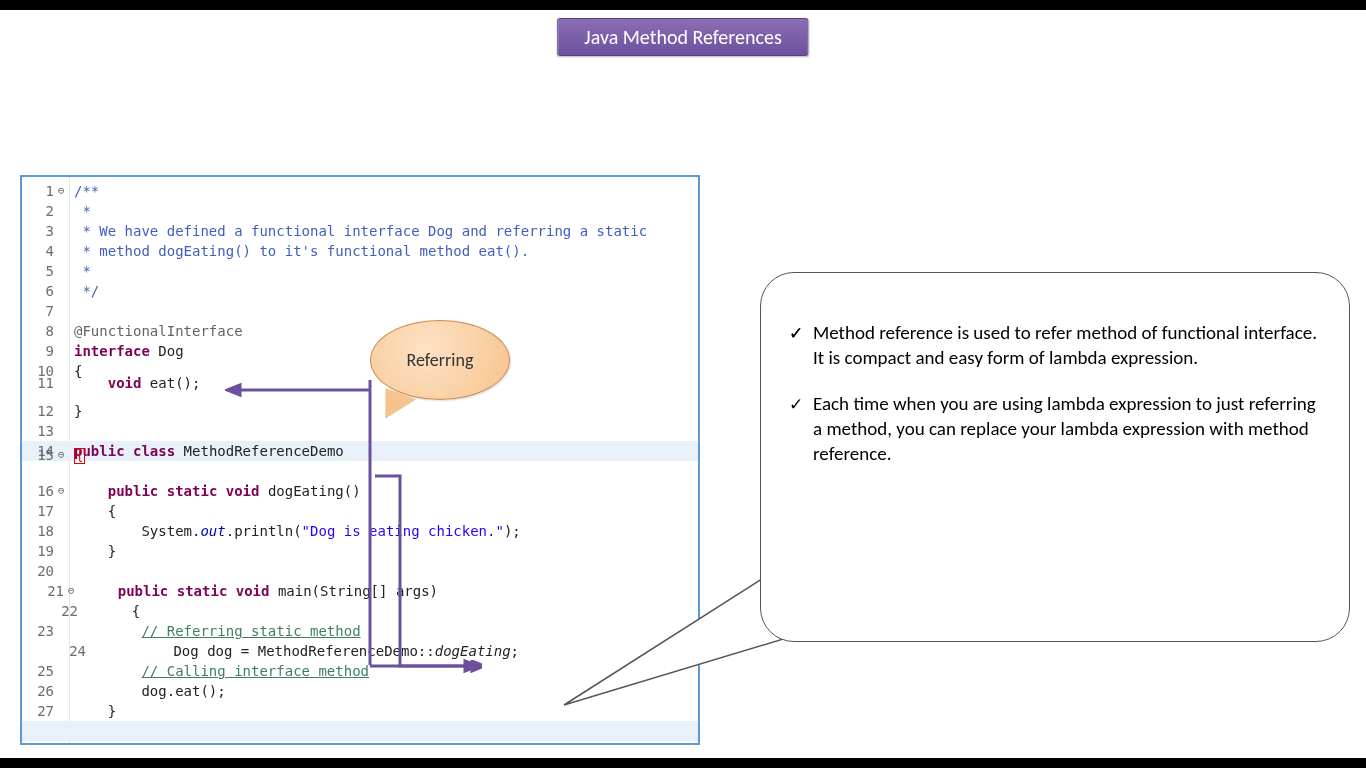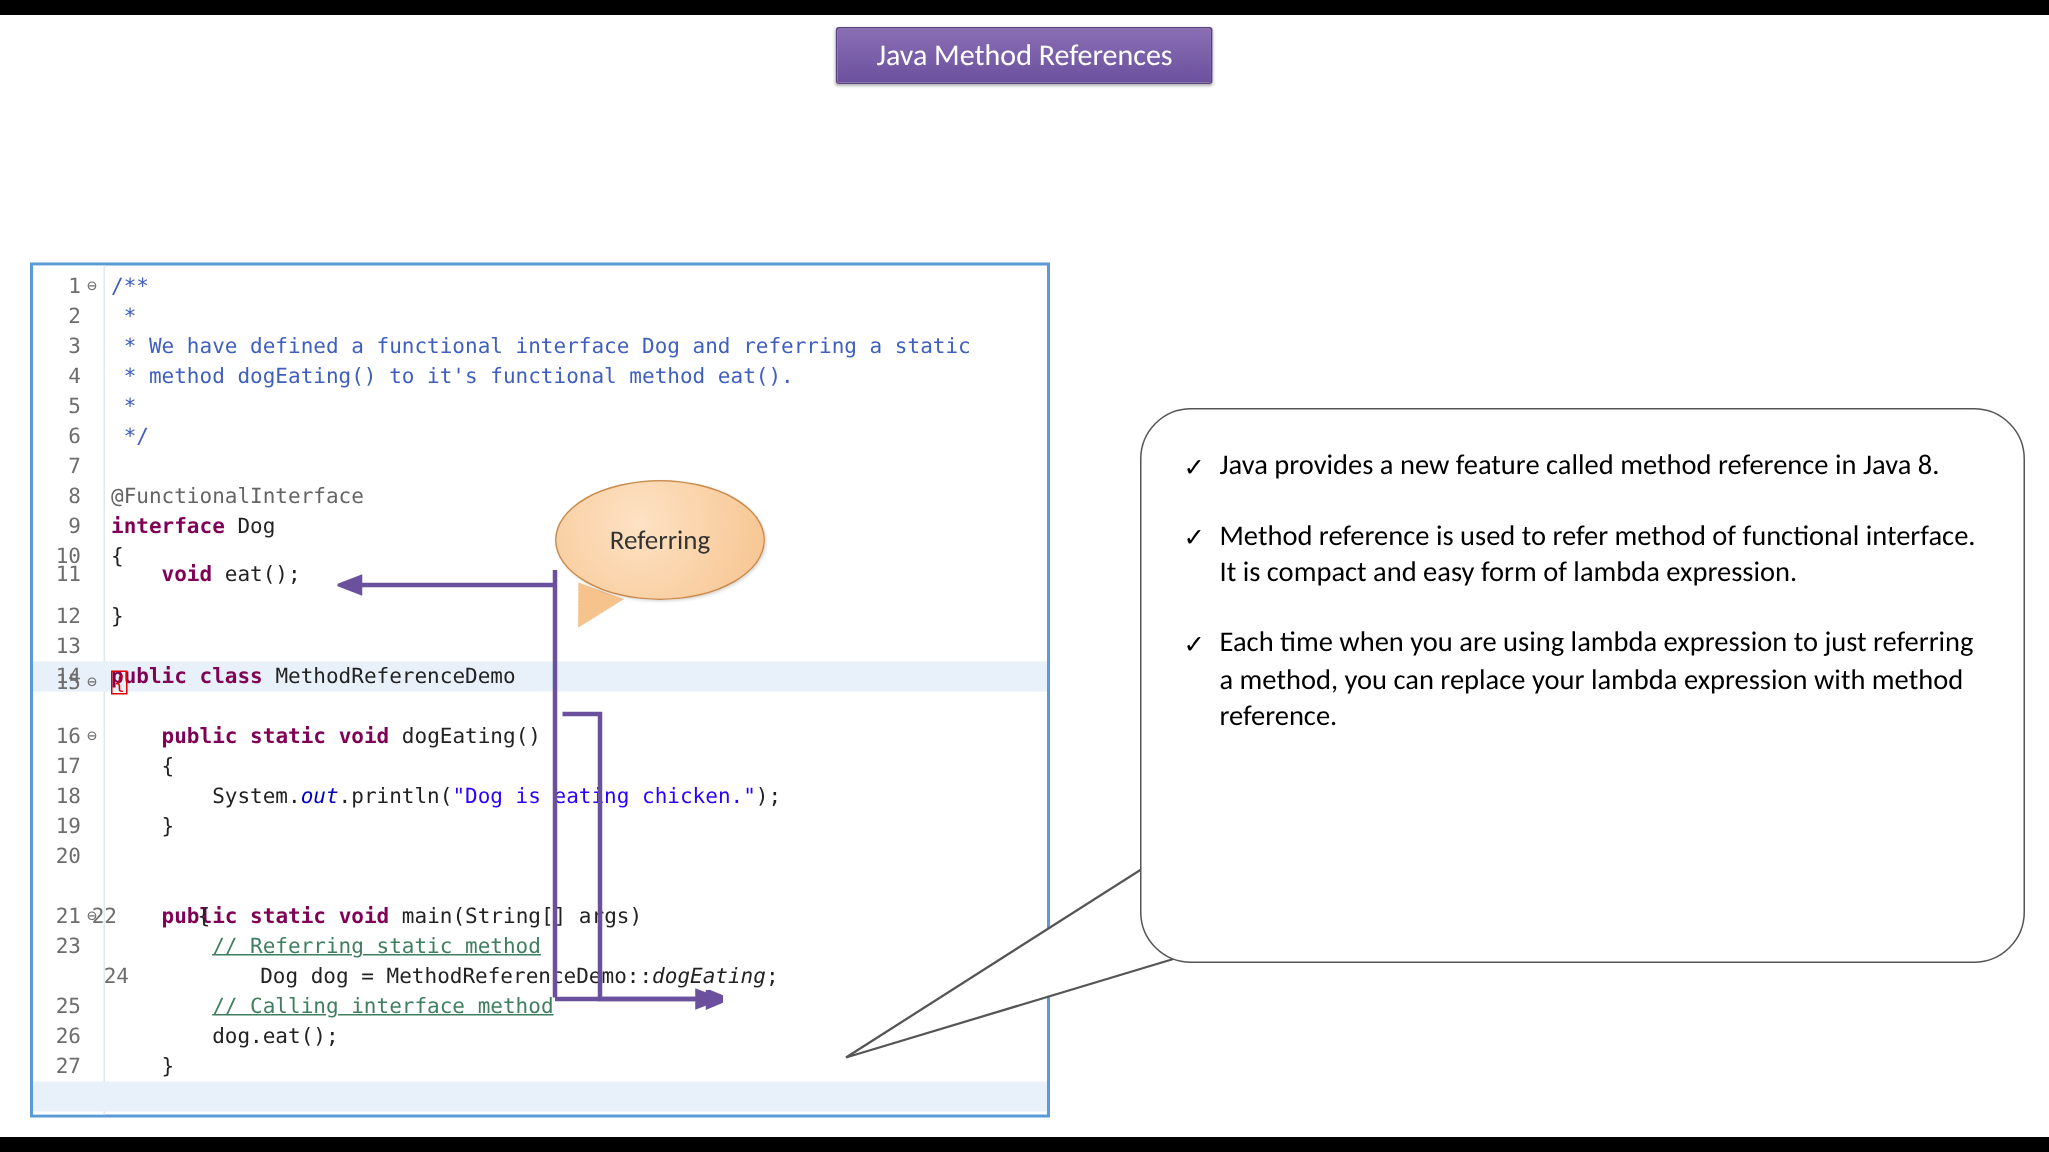--- a/index.html
+++ b/index.html
@@ -159,21 +159,21 @@
           <div class="txt"><span>        System.</span><span class="fld">out</span><span>.println(</span><span class="str">"Dog is eating chicken."</span><span>);</span></div>
         </div>
         <div class="code-line" style="top: 364px;">
           <div class="ln">19</div>
           <div class="txt"><span>    }</span></div>
         </div>
         <div class="code-line" style="top: 384px;">
           <div class="ln">20</div>
           <div class="txt"><span></span></div>
         </div>
-        <div class="code-line" style="top: 424px;">
+        <div class="code-line" style="top: 404px; margin-left: 10px;">
           <div class="ln">21</div>
           <div class="fold">⊖</div>
           <div class="txt"><span>    </span><span class="kw">public</span><span> </span><span class="kw">static</span><span> </span><span class="kw">void</span><span> main(String[] args)</span></div>
         </div>
         <div class="code-line" style="top: 424px; margin-left: 24px;">
           <div class="ln">22</div>
           <div class="txt"><span>    {</span></div>
         </div>
         <div class="code-line" style="top: 444px;">
           <div class="ln">23</div>
@@ -222,19 +222,19 @@
 
   <div class="callout-tail"></div>
   <div class="callout">Referring</div>
 
   <svg class="speech-tail" style="top:545px; left:558px;" width="240" height="160">
     <polygon points="232,6 232,82 6,150"></polygon>
   </svg>
 
   <div class="info-box">
     <ul id="bullets">
-        <li><span class="chk">✓</span><span>Java provides a new feature called method reference in Java 8.</span></li>
+        <li><span class="chk">✓</span></li>
         <li><span class="chk">✓</span><span>Method reference is used to refer method of functional interface. It is compact and easy form of lambda expression.</span></li>
         <li><span class="chk">✓</span><span>Each time when you are using lambda expression to just referring a method, you can replace your lambda expression with method reference.</span></li>
       </ul>
   </div>
 
 </div>
 
 </body></html>

